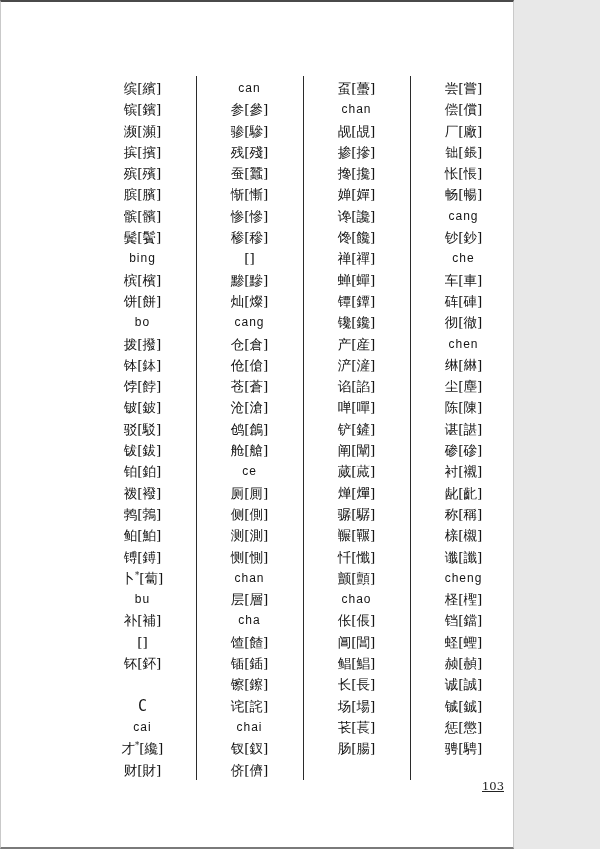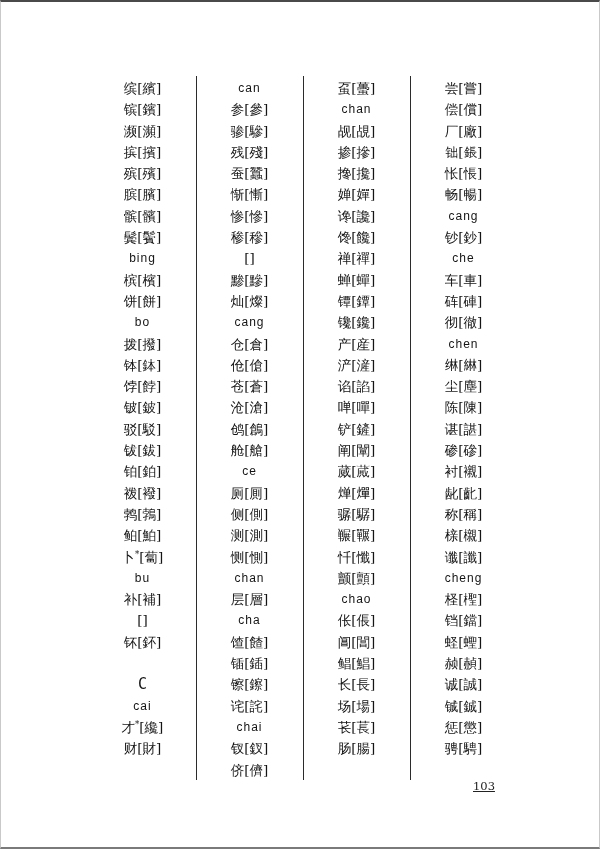--- a/index.html
+++ b/index.html
@@ -1,17 +1,17 @@
 <!DOCTYPE html>
 <html><head>
 <meta charset="utf-8">
 <style>
   html,body{margin:0;padding:0;background:#e8e8e8;}
   .page{
-    position:relative;width:600px;height:849px;background:#ffffff;
+    position:relative;width:514px;height:849px;background:#ffffff;
     font-family:"DejaVu Serif",serif;color:#141414;overflow:hidden;
     box-sizing:border-box;
     border-left:1px solid #c9c9c9;border-right:1px solid #c9c9c9;
     border-top:2px solid #4a4a4a;border-bottom:2px solid #7a7a7a;
   }
   .grid{
     position:absolute;left:88px;top:76px;width:428px;
     display:grid;grid-template-columns:repeat(4,107px);
   }
   .col{display:flex;flex-direction:column;}
@@ -26,21 +26,21 @@
   .row.letter{
     font-family:"DejaVu Sans Mono",monospace;
     font-size:15px;
   }
   .row sup{font-size:8.5px;vertical-align:super;line-height:0;}
   .divider{position:absolute;top:74px;height:704px;width:1.3px;background:#2b2b2b;}
   .divider.d1{left:195px;}
   .divider.d2{left:302px;}
   .divider.d3{left:409px;}
   .page-number{
-    position:absolute;left:472px;top:777px;width:40px;text-align:left;
+    position:absolute;left:472px;top:777px;width:40px;text-align:center;
     font-size:11.5px;font-family:"DejaVu Serif",serif;color:#222;text-decoration:underline;
   }
 </style>
 </head>
 <body>
 
 <div class="page">
   <div class="divider d1"></div>
   <div class="divider d2"></div>
   <div class="divider d3"></div>
@@ -62,20 +62,21 @@
         <div class="row entry"><span>拨</span><span>[撥]</span></div>
         <div class="row entry"><span>钵</span><span>[鉢]</span></div>
         <div class="row entry"><span>饽</span><span>[餑]</span></div>
         <div class="row entry"><span>铍</span><span>[鈹]</span></div>
         <div class="row entry"><span>驳</span><span>[駁]</span></div>
         <div class="row entry"><span>钹</span><span>[鈸]</span></div>
         <div class="row entry"><span>铂</span><span>[鉑]</span></div>
         <div class="row entry"><span>袯</span><span>[襏]</span></div>
         <div class="row entry"><span>鹁</span><span>[鵓]</span></div>
         <div class="row entry"><span>鲌</span><span>[鮊]</span></div>
+        <div class="row entry"><span>镈</span><span>[鎛]</span></div>
         <div class="row entry"><span>卜</span><sup>*</sup><span>[蔔]</span></div>
         <div class="row pinyin">bu</div>
         <div class="row entry"><span>补</span><span>[補]</span></div>
         <div class="row entry"><span>𫛛</span><span>[鵏]</span></div>
         <div class="row entry"><span>钚</span><span>[鈈]</span></div>
         <div class="row blank"></div>
         <div class="row letter">C</div>
         <div class="row pinyin">cai</div>
         <div class="row entry"><span>才</span><sup>*</sup><span>[纔]</span></div>
         <div class="row entry"><span>财</span><span>[財]</span></div>

